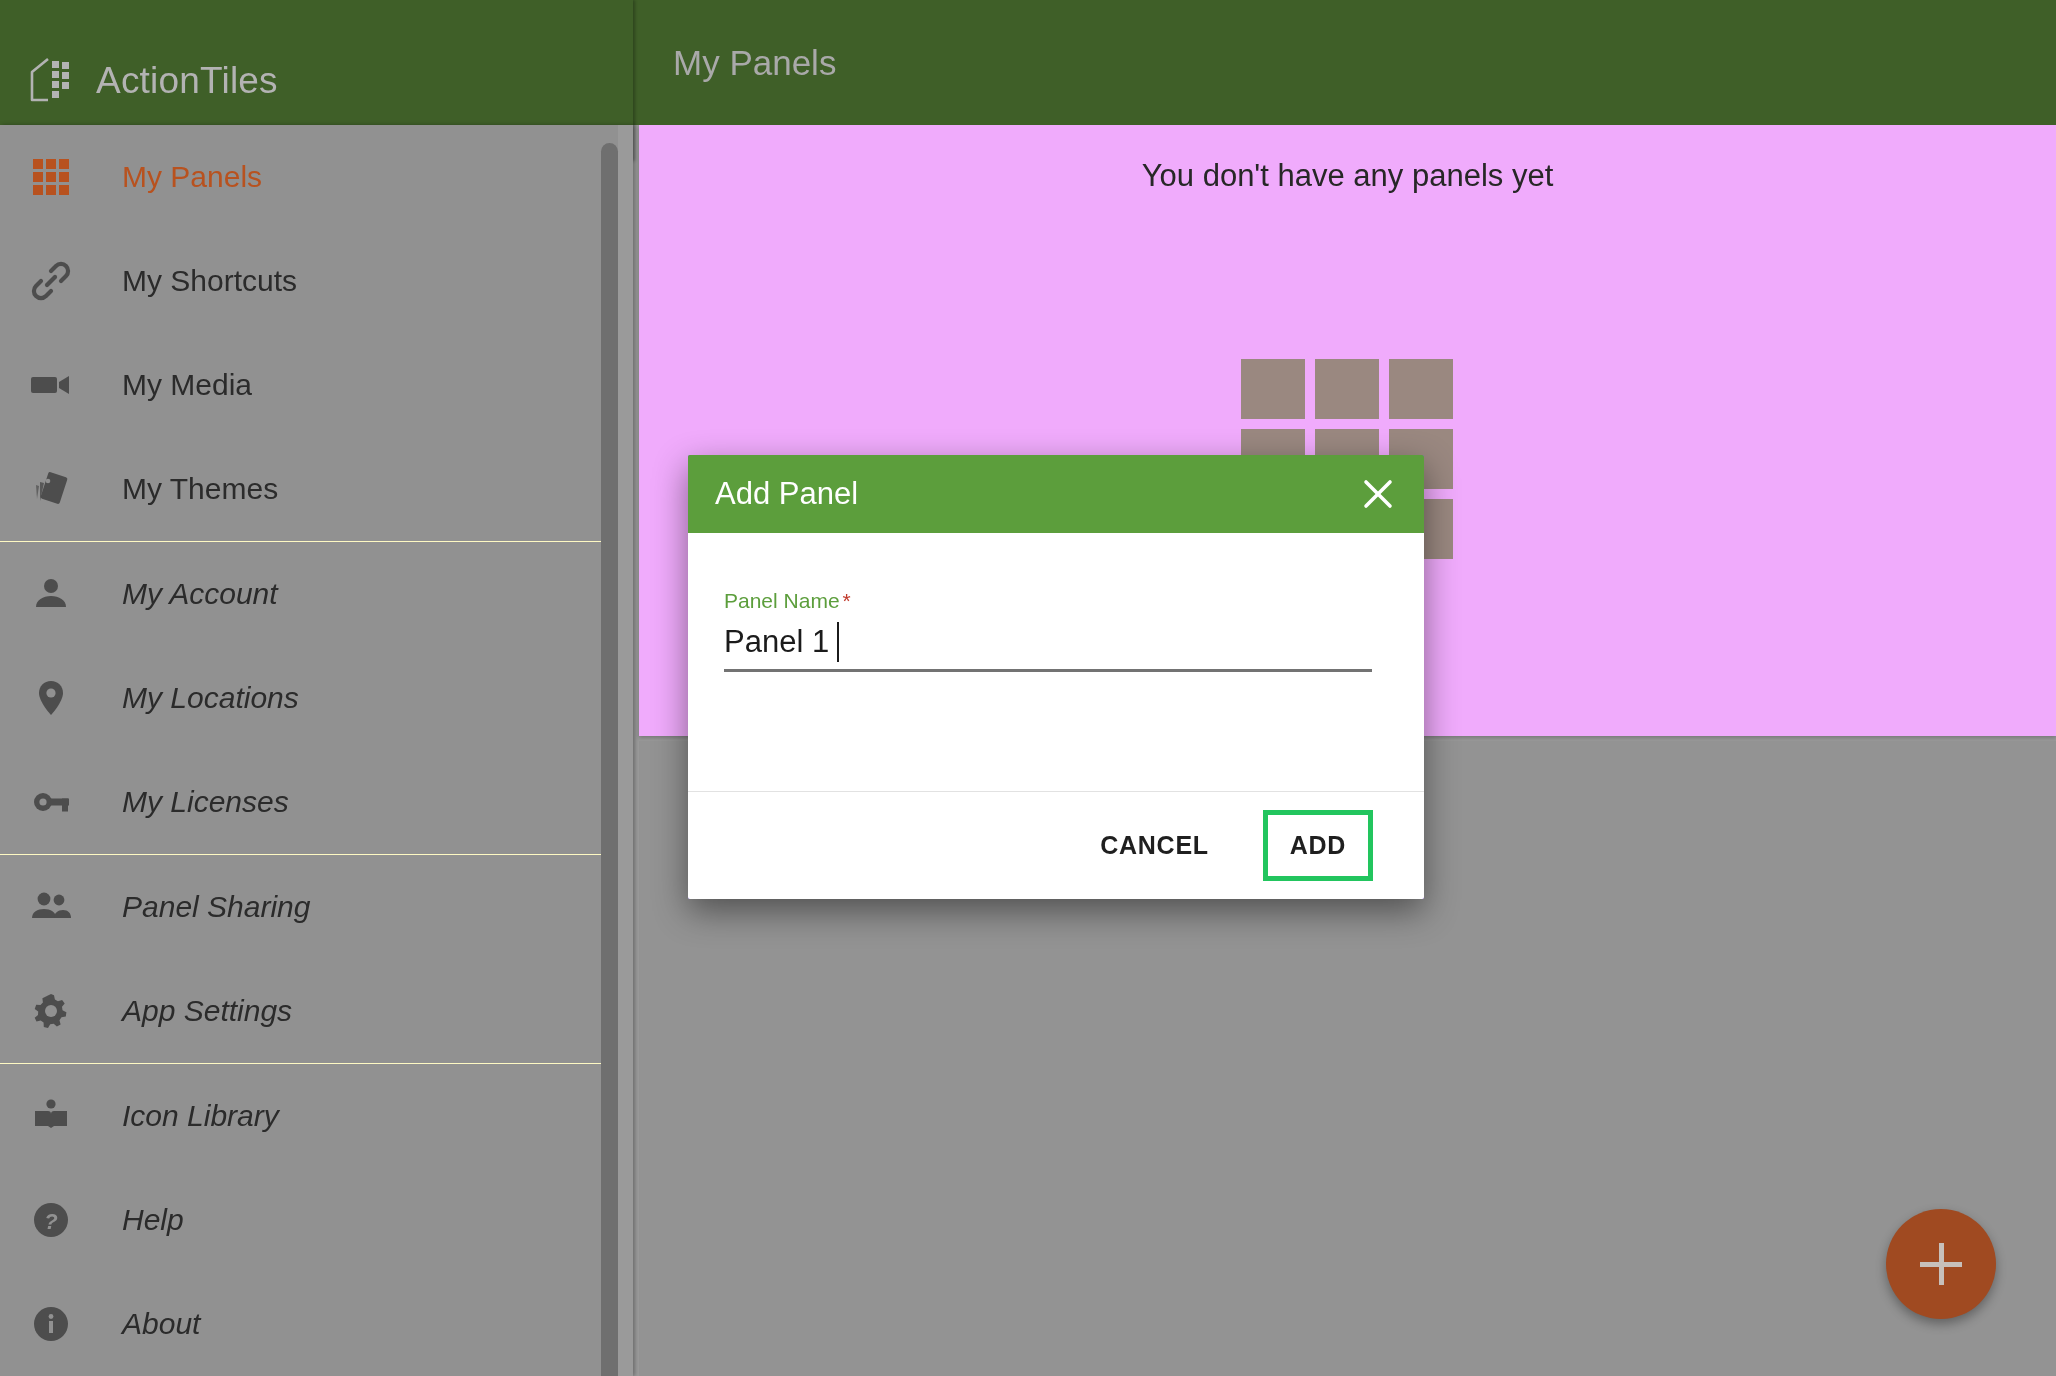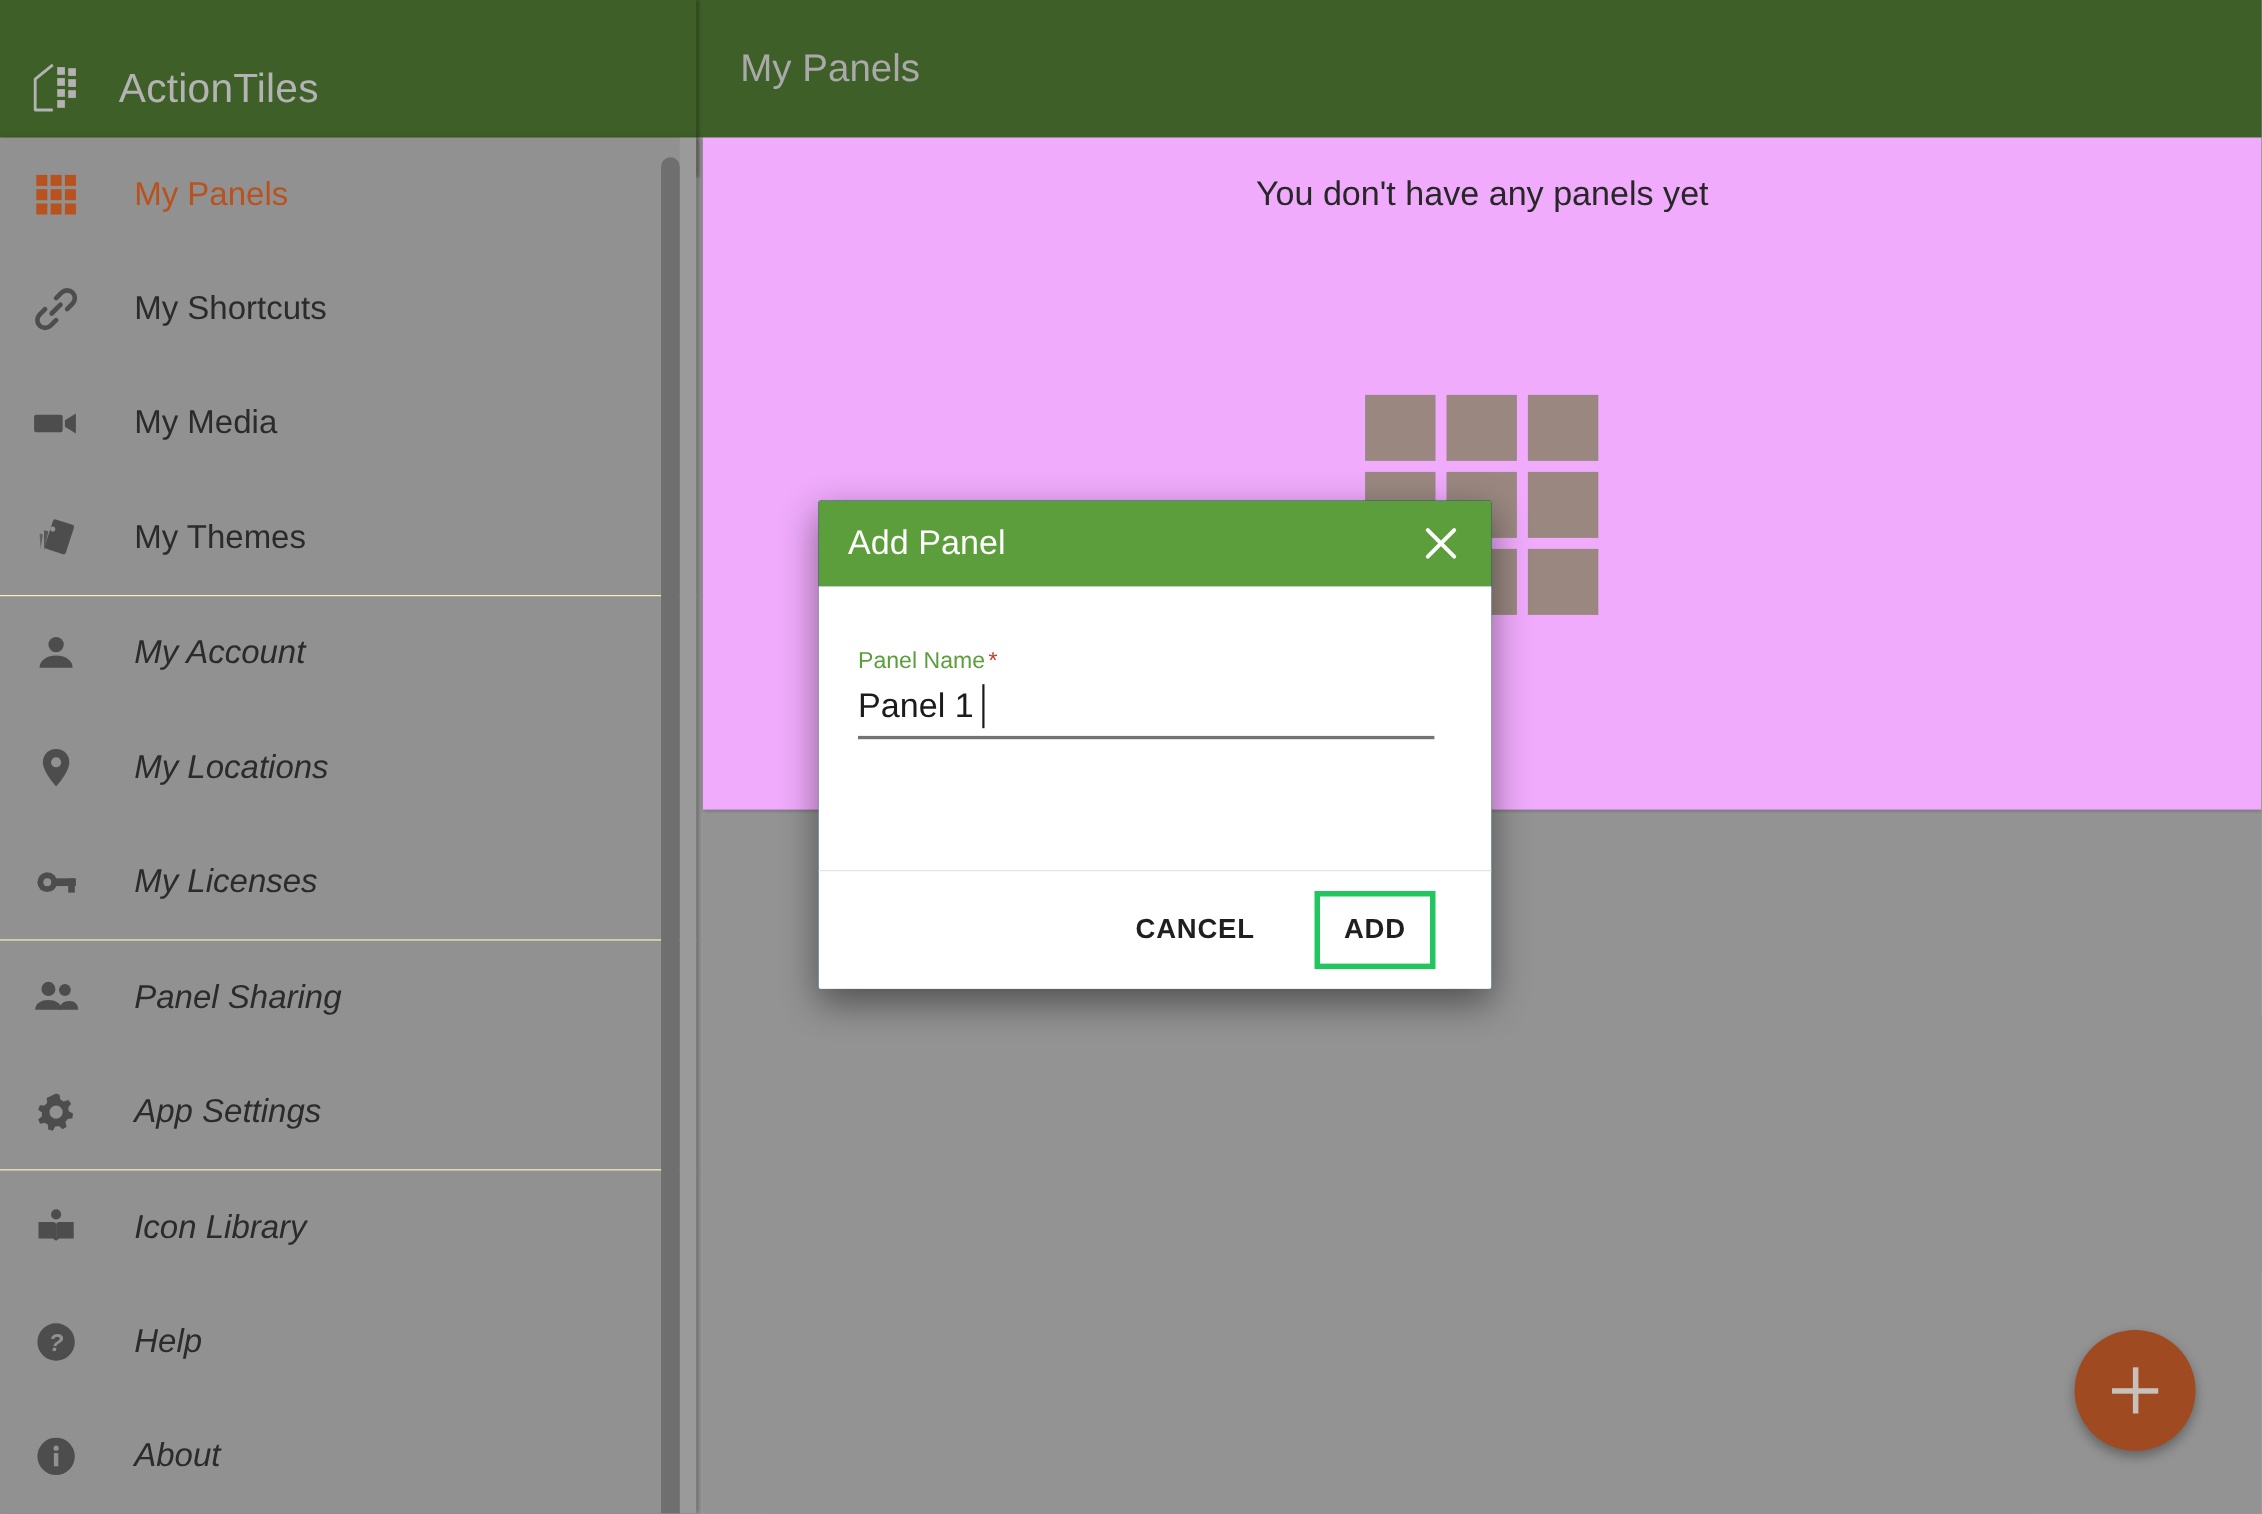--- a/index.html
+++ b/index.html
@@ -20,21 +20,20 @@
     background: #3f5f28;
   }
   .header-left {
     width: 633px; height: 161px;
     display: flex; align-items: center;
     padding-left: 28px;
     background: #3f5f28;
     position: relative;
     box-shadow: 2px 0 3px rgba(0,0,0,0.28);
     z-index: 3;
-    gap: 12px;
   }
   .brand-logo { width: 46px; height: 50px; margin-right: 22px; flex: none; }
   .brand-title {
     font-size: 37px; color: #b3b3b3; font-weight: 400; letter-spacing: .2px;
   }
   .header-right {
     flex: 1; height: 125px;
     display: flex; align-items: center;
     padding-left: 40px;
     background: #3f5f28;
@@ -138,23 +137,23 @@
   .fab .plus { position: relative; width: 42px; height: 42px; }
   .fab .plus::before, .fab .plus::after {
     content: ""; position: absolute; background: #c7c0bb;
   }
   .fab .plus::before { left: 19px; top: 0; width: 5px; height: 42px; }
   .fab .plus::after { top: 19px; left: 0; height: 5px; width: 42px; }
 
   
   .modal {
     position: absolute;
-    left: 744px; top: 455px;
-    width: 612px;
-    background: #0c4a6e;
+    left: 688px; top: 455px;
+    width: 736px;
+    background: #8b5cf6;
     box-shadow: 0 12px 34px rgba(0,0,0,0.45);
     z-index: 20;
     border-radius: 2px;
     overflow: hidden;
   }
   .modal-header {
     height: 78px;
     background: #5c9e3c;
     display: flex; align-items: center; justify-content: space-between;
     padding: 0 24px 0 27px;

